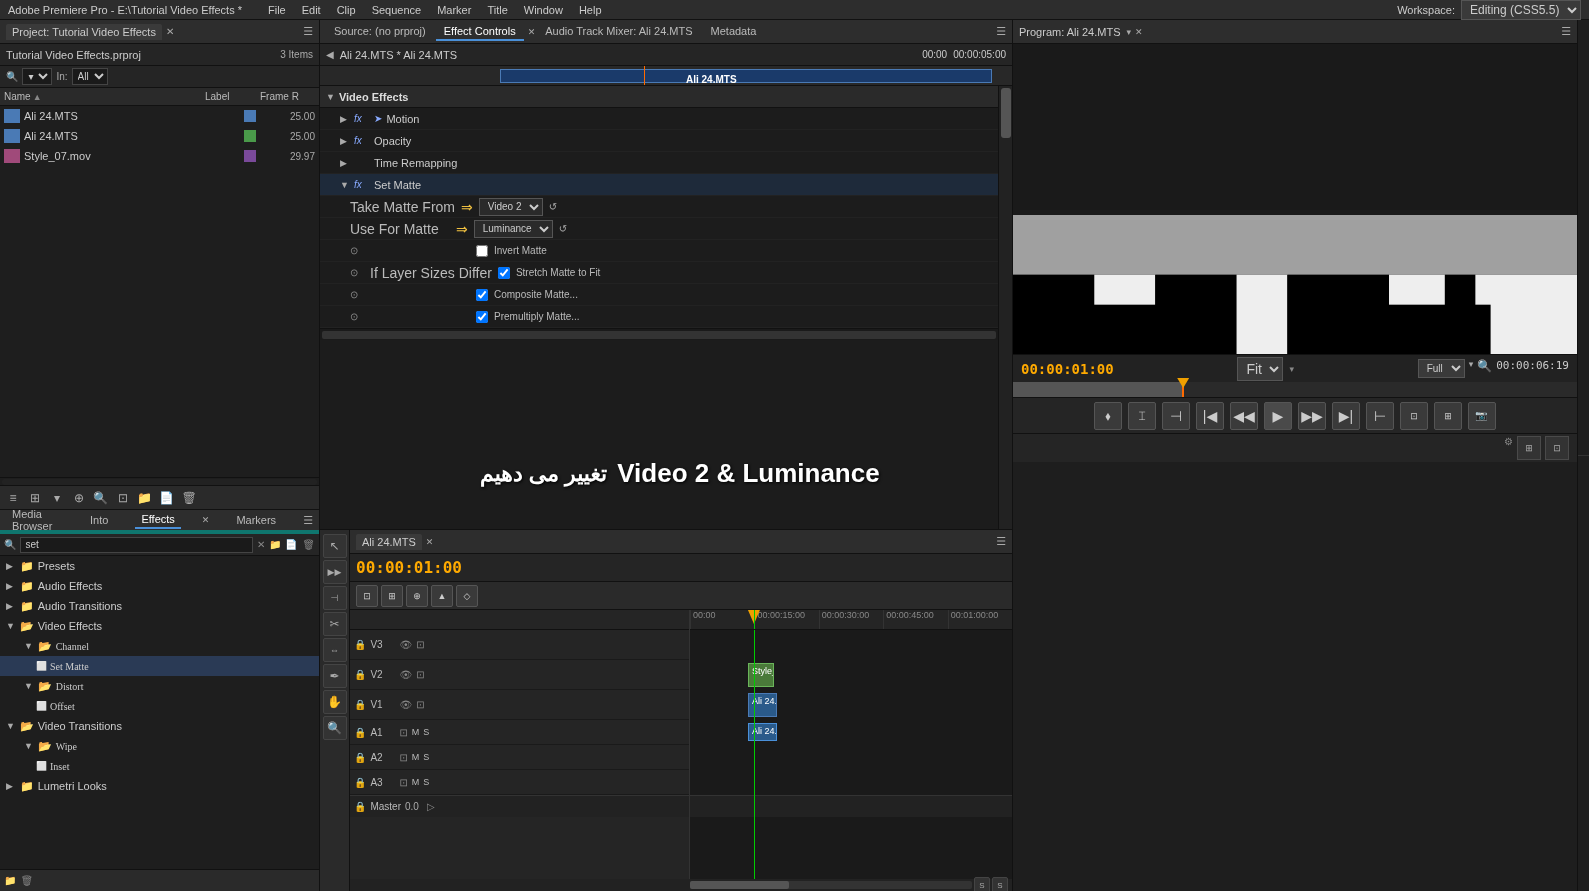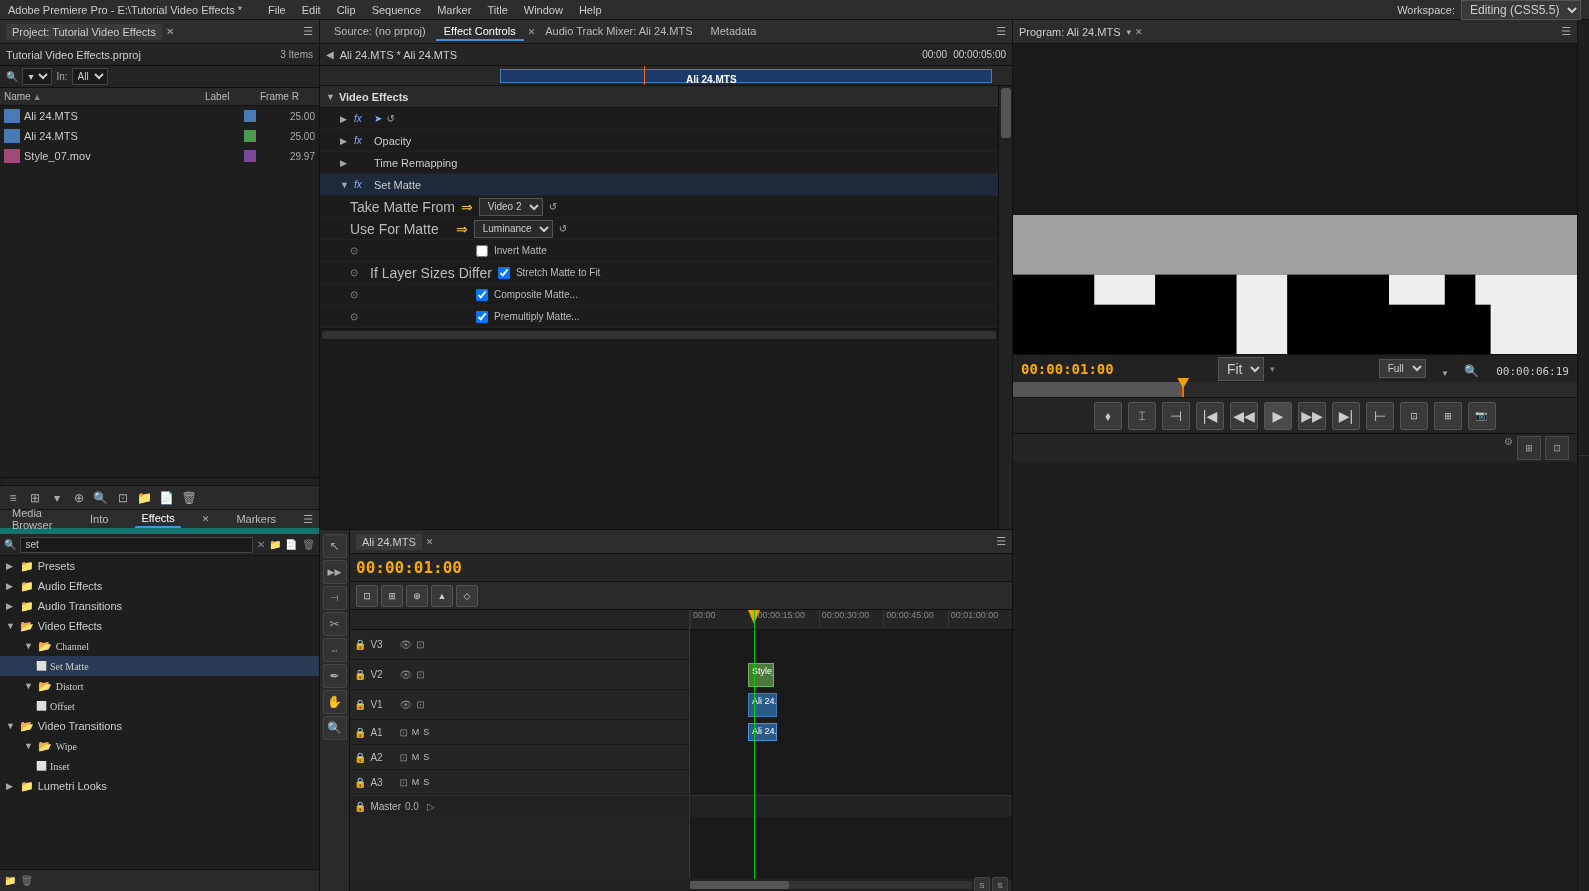--- a/index.html
+++ b/index.html
@@ -617,21 +617,21 @@
     }
 
     
     .effects-tabs-row {
       height: 24px;
       background: #2d2d2d;
       display: flex;
       align-items: center;
       padding: 0 6px;
       gap: 21px;
-      border-bottom: 6px solid #0f766e;
+      border-bottom: 4px solid #0f766e;
     }
     .eff-tab {
       color: #bbb;
       font-size: 11px;
       padding: 2px 6px;
       cursor: pointer;
     }
     .eff-tab.active { color: #fff; border-bottom: 2px solid #4a90d9; }
     .eff-tab-close { color: #aaa; font-size: 9px; cursor: pointer; }
 
@@ -909,20 +909,21 @@
       <div class="ec-section-header">
         <span class="ec-section-arrow">▼</span>
         <span class="ec-section-title">Video Effects</span>
         <span class="ec-reset-btn">↺</span>
       </div>
 
       <div class="ec-effect-row">
         <span class="ec-effect-arrow">▶</span>
         <span class="ec-fx-badge">fx</span>
         <span style="color:#88aaff;font-size:10px;">➤</span>
+        <span class="ec-effect-name">Motion</span>
         <span class="ec-effect-reset">↺</span>
       </div>
 
       <div class="ec-effect-row">
         <span class="ec-effect-arrow">▶</span>
         <span class="ec-fx-badge">fx</span>
         <span class="ec-effect-name">Opacity</span>
         <span class="ec-effect-reset">↺</span>
       </div>
 
@@ -983,20 +984,26 @@
       </div>
 
       <div class="ec-matte-row">
         <span style="color:#888;font-size:10px;min-width:14px;">⊙</span>
         <span class="ec-matte-label"></span>
         <input type="checkbox" class="ec-checkbox" checked="" style="">
         <span class="ec-check-label">Premultiply Matte...</span>
         <span class="ec-effect-reset" style="margin-left:auto;">↺</span>
       </div>
 
+      <div style="position:absolute;bottom:40px;left:160px;right:20px;pointer-events:none;z-index:10;">
+        <div style="font-size:26px;color:white;font-weight:bold;text-shadow:1px 1px 3px #000;display:flex;align-items:center;gap:10px;">
+          <span style="font-size:22px;direction:rtl;">تغییر می دهیم</span>
+          <span>Video 2 &amp; Luminance</span>
+        </div>
+      </div>
 
       <div style="position:absolute;right:0;top:66px;bottom:0;width:14px;background:#222;border-left:1px solid #111;">
         <div style="background:#555;width:10px;height:50px;margin:2px auto;border-radius:3px;"></div>
       </div>
 
       <div style="height:12px;background:#1a1a1a;border-top:1px solid #111;display:flex;align-items:center;margin-right:14px;">
         <div style="flex:1;height:8px;background:#333;margin:0 2px;border-radius:2px;"></div>
       </div>
     </div>
 
@@ -1185,21 +1192,21 @@
         </div>
       </div>
     </div>
 
     <div class="prog-timecode-row">
       <span class="prog-tc-left">00:00:01:00</span>
       <select class="prog-fit">
         <option>Fit</option>
       </select>
       <span style="color:#888;font-size:9px;">▾</span>
-      <div style="margin-left:auto;display:flex;gap:17px;align-items:flex-end;">
+      <div style="margin-left:auto;display:flex;gap:4px;align-items:flex-start;">
         <select class="prog-full">
           <option>Full</option>
         </select>
         <span style="color:#aaa;font-size:9px;">▾</span>
         <span style="color:#aaa;font-size:12px;cursor:pointer;">🔍</span>
         <span class="prog-tc-right">00:00:06:19</span>
       </div>
     </div>
 
     <div class="prog-ruler">

